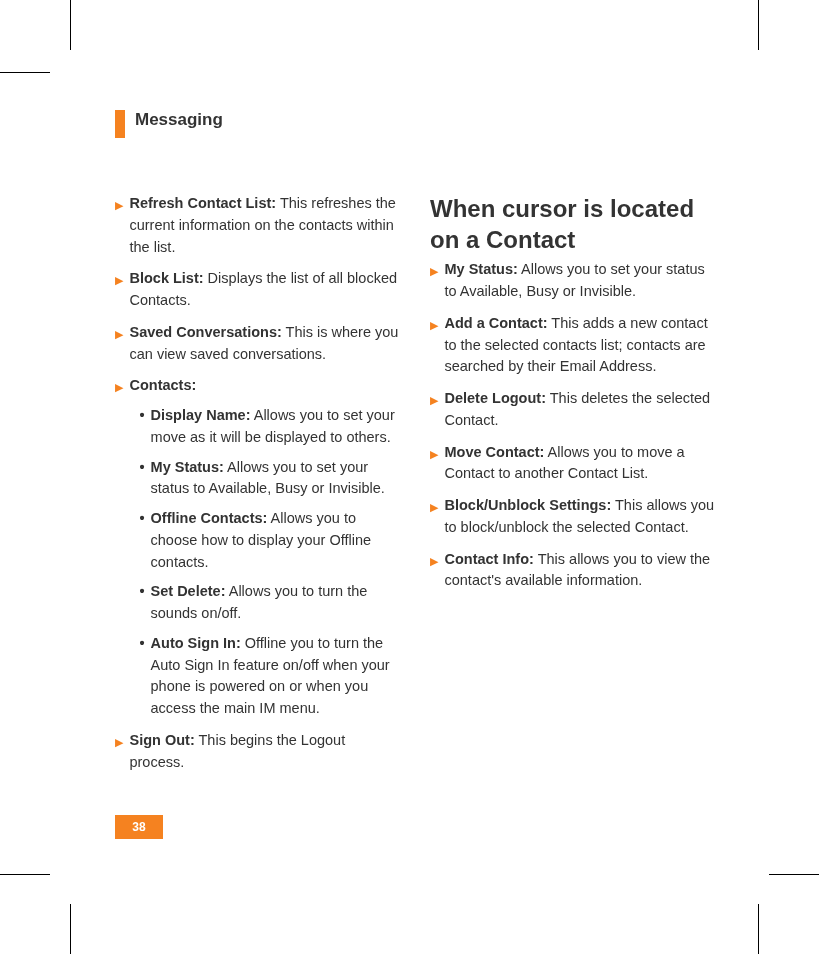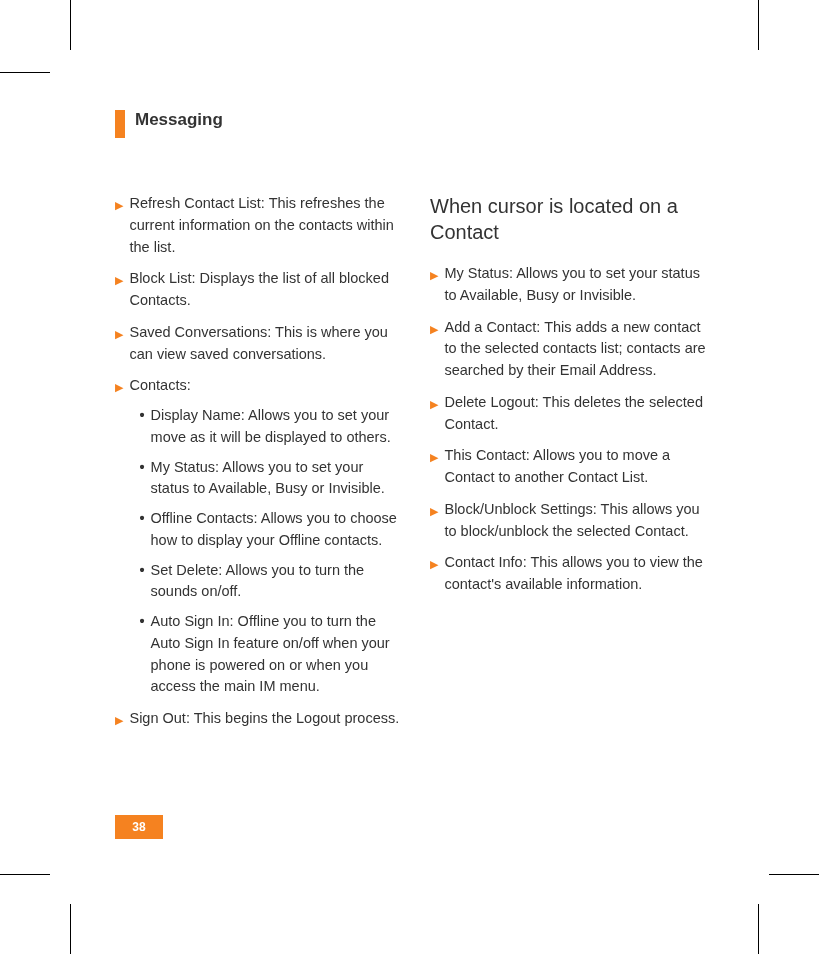--- a/index.html
+++ b/index.html
@@ -154,37 +154,37 @@
       color: #f58220;
       font-size: 11px;
       margin-right: 6px;
       margin-top: 4px;
       flex-shrink: 0;
     }
     .item-content {
       flex: 1;
     }
     .item-label {
-      font-weight: normal;
+      font-weight: bold;
     }
     .sub-item {
       display: flex;
       margin-top: 8px;
       margin-left: 10px;
     }
     .bullet {
       margin-right: 6px;
       flex-shrink: 0;
       font-weight: bold;
     }
     .section-heading {
-      font-size: 20px;
-      font-weight: normal;
+      font-size: 24px;
+      font-weight: bold;
       color: #333;
-      margin-bottom: 18px;
+      margin-bottom: 4px;
       line-height: 1.3;
     }
     .page-number-box {
       position: absolute;
       bottom: 115px;
       left: 115px;
       width: 48px;
       height: 24px;
       background: #f58220;
       color: #fff;
@@ -302,21 +302,21 @@
       <div class="triangle-item">
         <span class="triangle">▶</span>
         <div class="item-content">
           <span class="item-label">Delete Logout:</span><span> This deletes the selected Contact.</span>
         </div>
       </div>
 
       <div class="triangle-item">
         <span class="triangle">▶</span>
         <div class="item-content">
-          <span class="item-label">This Contact:</span><span> Allows you to move a Contact to another Contact List.</span>
+          <span class="item-label">Move Contact:</span><span> Allows you to move a Contact to another Contact List.</span>
         </div>
       </div>
 
       <div class="triangle-item">
         <span class="triangle">▶</span>
         <div class="item-content">
           <span class="item-label">Block/Unblock Settings:</span><span> This allows you to block/unblock the selected Contact.</span>
         </div>
       </div>
 

